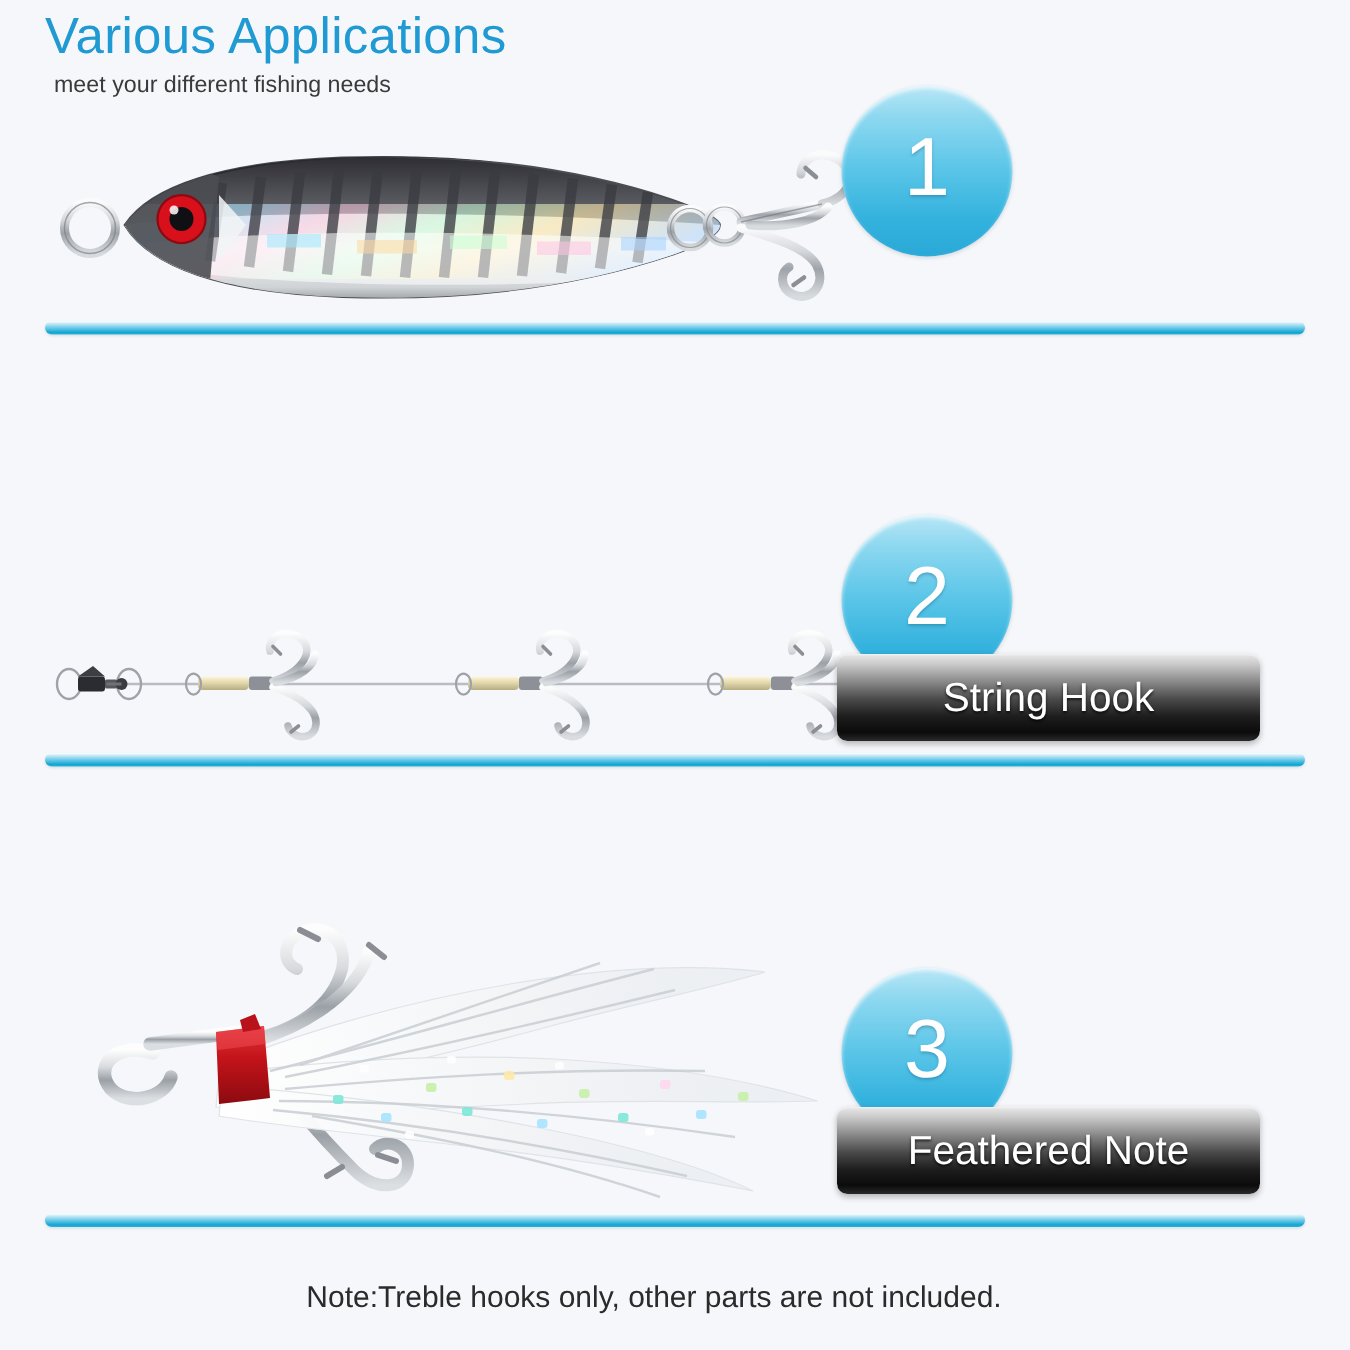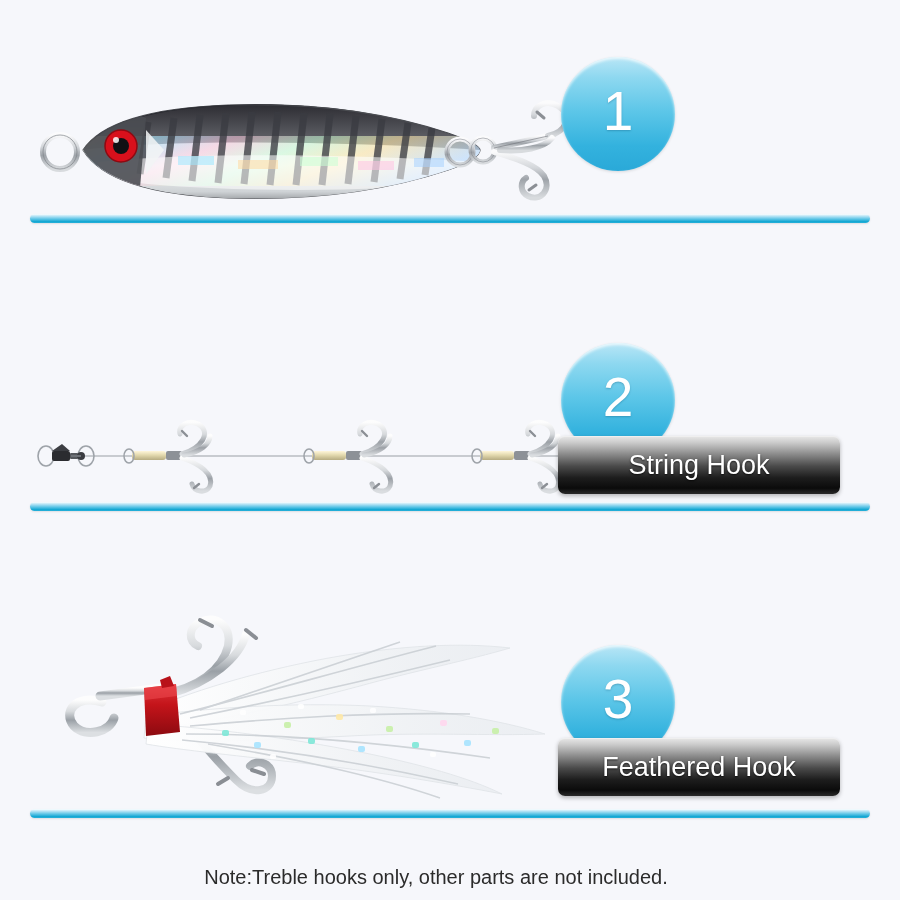--- a/index.html
+++ b/index.html
@@ -125,31 +125,34 @@
   
   .note {
     position: absolute;
     left: 0;
     top: 852px;
     width: 900px;
     text-align: center;
     font-size: 20px;
     color: #2b2b2b;
     line-height: 26px;
-    margin-top: 12px;
   }
   .note-inner {
     padding-right: 28px;
   }
 </style>
 </head>
 <body>
 
 <div id="page">
 
+  <div class="header">
+    <div class="title">Various Applications</div>
+    <div class="subtitle">meet your different fishing needs</div>
+  </div>
 
   <div class="art art-1">
     <svg viewBox="0 0 545 130" width="545" height="130">
       <defs>
         <linearGradient id="bodyTop" x1="0" y1="0" x2="0" y2="1">
           <stop offset="0%" stop-color="#2d2d33"></stop>
           <stop offset="34%" stop-color="#5b5c62"></stop>
           <stop offset="55%" stop-color="#8d8f93"></stop>
           <stop offset="70%" stop-color="#c9cbce"></stop>
           <stop offset="100%" stop-color="#efeff0"></stop>
@@ -426,21 +429,21 @@
     <span class="badge-num">2</span>
   </div>
   <div class="badge badge-3">
     <span class="badge-num">3</span>
   </div>
 
   <div class="plate plate-2">
     <span class="plate-text">String Hook</span>
   </div>
   <div class="plate plate-3">
-    <span class="plate-text">Feathered Hook</span>
+    <span class="plate-text">Feathered Note</span>
   </div>
 
   <div class="divider divider-1"></div>
   <div class="divider divider-2"></div>
   <div class="divider divider-3"></div>
 
   <div class="note">
     <span class="note-inner">Note:Treble hooks only, other parts are not included.</span>
   </div>
 

